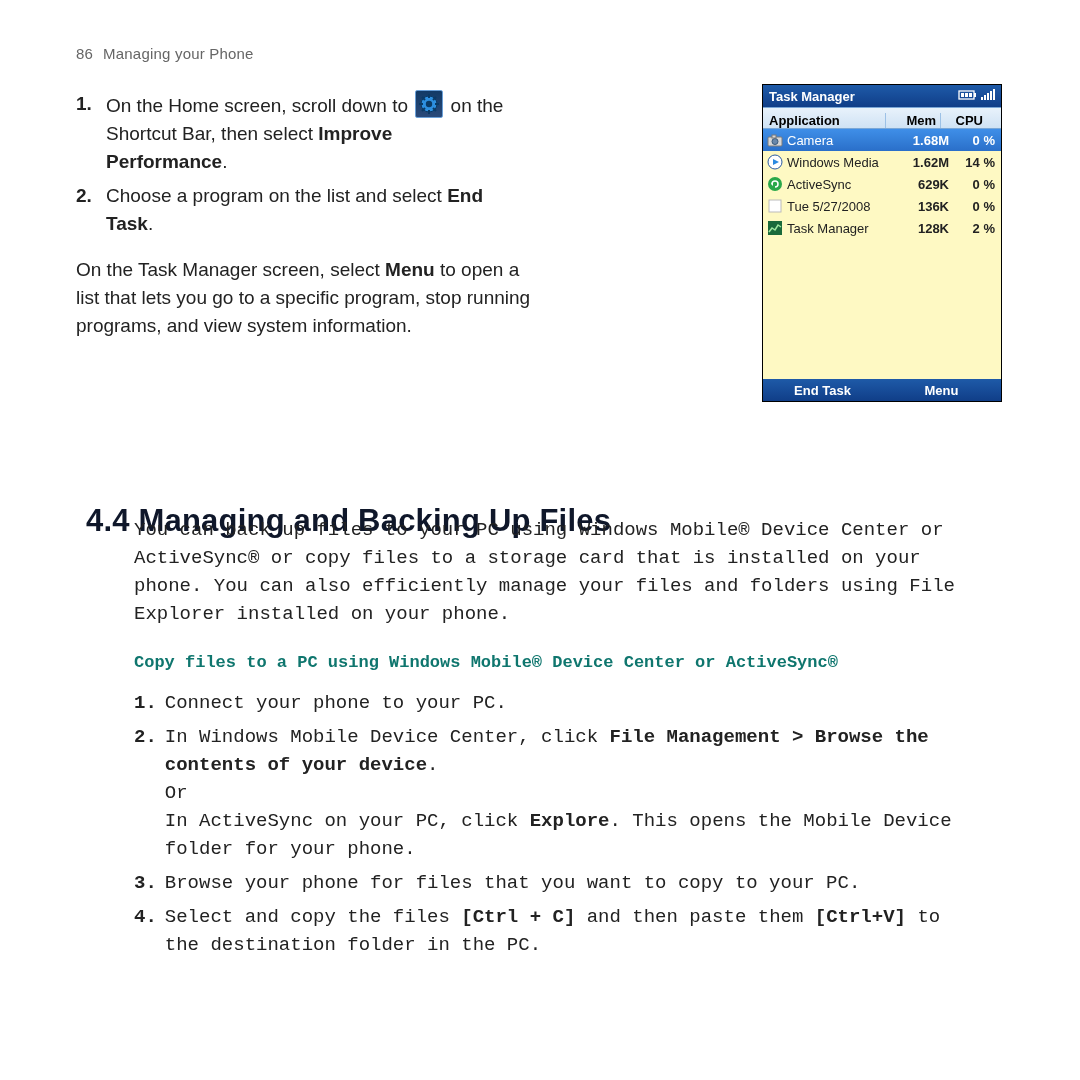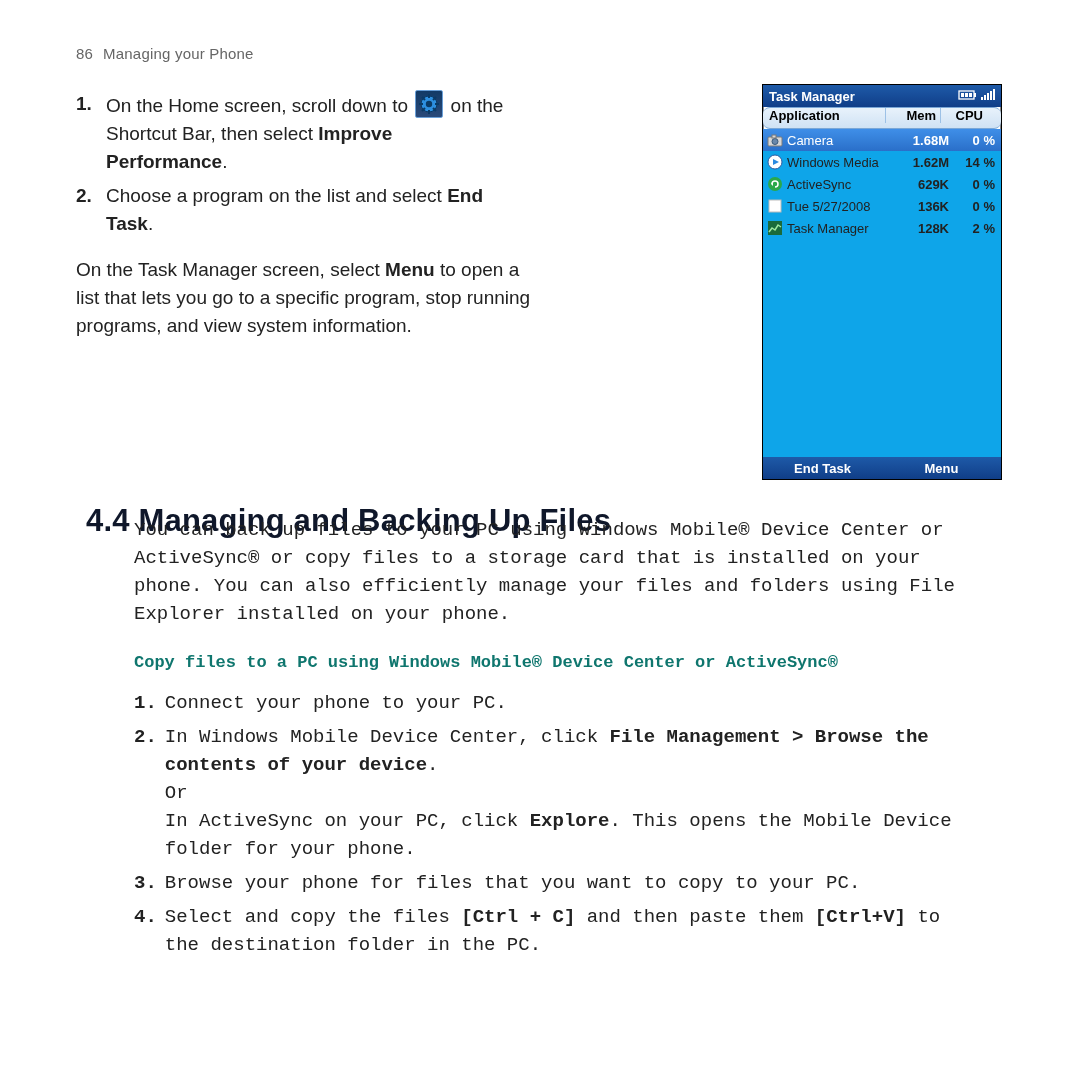--- a/index.html
+++ b/index.html
@@ -60,26 +60,26 @@
   .tm .titlebar{
     display:flex;align-items:center;justify-content:space-between;
     background:linear-gradient(#1e5aa8,#103e88);
     color:#fff;font-weight:700;height:22px;
     padding:0 6px;font-size:13px;
   }
   .tm .titlebar .ticons{display:flex;gap:3px;align-items:center}
   .tm .cols{
     display:flex;background:linear-gradient(#e8f2fb,#cfe2f4);
     border-top:1px solid #7aa7d6;border-bottom:1px solid #7aa7d6;
-    font-weight:700;color:#000;height:20px;align-items:flex-start;border-radius:7px;
+    font-weight:700;color:#000;height:20px;align-items:flex-end;
   }
   .tm .cols .c1{flex:1;padding-left:6px}
   .tm .cols .c2{width:50px;text-align:right;padding-right:4px;border-left:1px solid #9cc1e6}
   .tm .cols .c3{width:42px;text-align:right;padding-right:18px;border-left:1px solid #9cc1e6}
-  .tm .body{background:#0ea5e9;height:328px}
+  .tm .body{background:#fef9c3;height:250px}
   .tm .row{display:flex;align-items:center;height:22px;padding:0 0 0 4px;border-bottom:0}
   .tm .row .ic{width:16px;height:16px;margin-right:4px;flex:0 0 16px}
   .tm .row .nm{flex:1;overflow:hidden;white-space:nowrap}
   .tm .row .mem{width:50px;text-align:right;padding-right:4px;font-weight:700}
   .tm .row .cpu{width:42px;text-align:right;padding-right:6px;font-weight:700}
   .tm .row.sel{background:linear-gradient(#3f8fe8,#2a6fc9);color:#fff}
   .tm .row.sel .mem,.tm .row.sel .cpu{color:#fff}
   .tm .menubar{
     display:flex;background:linear-gradient(#1e5aa8,#103e88);
     color:#fff;font-weight:700;height:22px;align-items:center;

